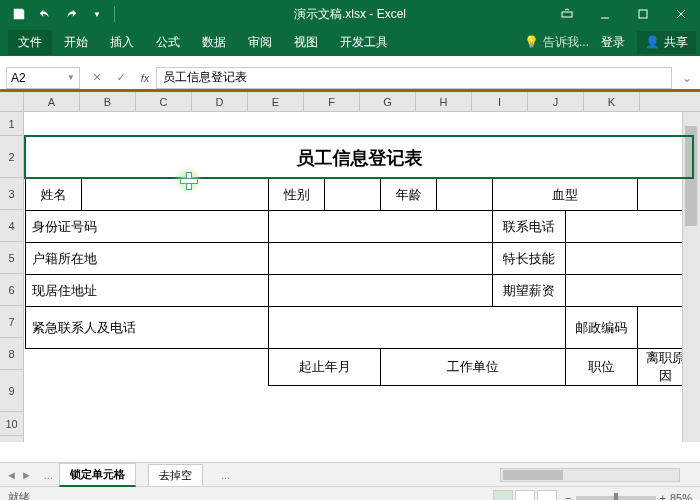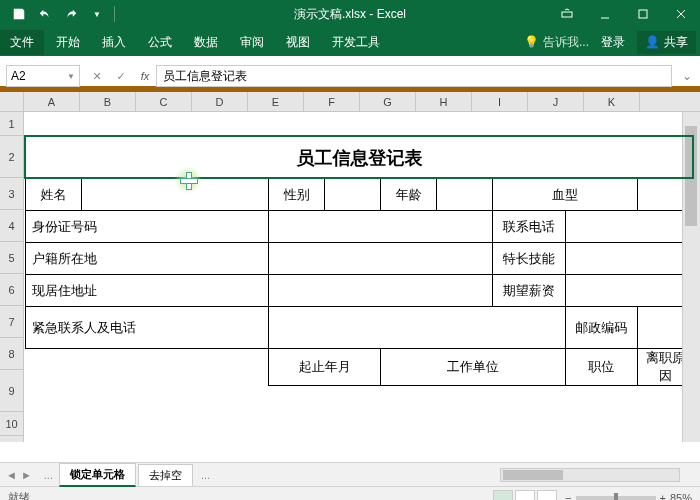--- a/index.html
+++ b/index.html
@@ -6,27 +6,27 @@
 body{width:700px;height:500px;overflow:hidden;background:#fff;font-size:12px}
 .titlebar{height:28px;background:#0c6b3c;display:flex;align-items:center;color:#fff;position:relative}
 .qat{display:flex;align-items:center;gap:4px;padding-left:8px}
 .qat-btn{width:22px;height:22px;display:flex;align-items:center;justify-content:center;cursor:pointer}
 .qat-btn svg{width:14px;height:14px;fill:#fff}
 .qat-sep{width:1px;height:16px;background:rgba(255,255,255,0.3);margin:0 2px}
 .title-text{position:absolute;left:50%;transform:translateX(-50%);font-size:12px;color:#fff}
 .win-ctrl{position:absolute;right:0;display:flex}
 .win-btn{width:38px;height:28px;display:flex;align-items:center;justify-content:center;cursor:pointer}
 .win-btn svg{width:12px;height:12px;stroke:#fff;fill:none;stroke-width:1}
-.ribbon-tabs{height:28px;background:#0c6b3c;display:flex;align-items:center;gap:2px;color:#fff;font-size:12px;position:relative}
+.ribbon-tabs{height:28px;background:#0c6b3c;display:flex;align-items:center;padding-left:8px;gap:2px;color:#fff;font-size:12px;position:relative}
 .rtab{padding:4px 10px;cursor:pointer}
 .rtab.file{background:#0a5a32}
 .rtab-right{position:absolute;right:4px;display:flex;align-items:center;gap:6px}
 .tell-me{display:flex;align-items:center;gap:4px;color:#c8e6d4;cursor:text}
 .share-btn{background:#0a5a32;padding:3px 8px;display:flex;align-items:center;gap:4px;cursor:pointer}
-.namebar{height:26px;display:flex;align-items:center;border-bottom:6px solid #a16207;background:#fff;margin-top:10px}
+.namebar{height:26px;display:flex;align-items:center;border-bottom:3px solid #a16207;background:#fff;margin-top:10px}
 .namebox{width:74px;height:22px;border:1px solid #ccc;margin-left:6px;padding:0 4px;display:flex;align-items:center;justify-content:space-between;font-size:12px}
 .namebox-dd{font-size:8px;color:#888}
 .fx-area{display:flex;align-items:center;margin-left:6px;gap:2px}
 .fx-btn{width:22px;height:20px;display:flex;align-items:center;justify-content:center;color:#888;cursor:pointer;font-size:11px}
 .fx-btn.fx{font-style:italic;color:#555}
 .fbar{flex:1;height:22px;border:1px solid #ccc;margin-right:6px;padding:0 6px;display:flex;align-items:center;font-size:12px}
 .fbar-exp{width:18px;display:flex;align-items:center;justify-content:center;color:#888;cursor:pointer;margin-right:4px}
 .grid-wrap{position:relative;height:370px;overflow:hidden}
 .colhdr{display:flex;height:20px;background:#e6e6e6;border-bottom:1px solid #c6c6c6}
 .rowhdr-corner{width:24px;border-right:1px solid #c6c6c6;background:#e6e6e6}
@@ -42,21 +42,21 @@
 .form-title td{height:42px;font-size:18px;font-weight:bold}
 .cursor-plus{position:absolute;left:154px;top:58px;width:20px;height:20px;z-index:10}
 .cursor-plus::before,.cursor-plus::after{content:"";position:absolute;background:#fff;border:1px solid #4a8}
 .cursor-plus::before{left:8px;top:2px;width:4px;height:16px}
 .cursor-plus::after{left:2px;top:8px;width:16px;height:4px}
 .cursor-glow{position:absolute;left:150px;top:54px;width:28px;height:28px;background:radial-gradient(circle,#b7eb8f 0%,rgba(183,235,143,0) 70%);border-radius:50%;z-index:9}
 .sel-border{position:absolute;left:0;top:23px;width:670px;height:44px;border:2px solid #0c6b3c;pointer-events:none;z-index:5}
 .sheettabs{height:24px;border-top:1px solid #d4d4d4;display:flex;align-items:center;background:#f1f1f1;font-size:11px}
 .st-nav{display:flex;padding:0 6px;gap:4px;color:#888}
 .st-nav span{cursor:pointer}
-.stab{padding:3px 10px;border:1px solid #ccc;border-bottom:none;background:#fff;cursor:pointer;margin-right:2px}
+.stab{padding:3px 10px;border:1px solid #ccc;border-bottom:none;background:#fff;cursor:pointer;margin-right:12px}
 .stab.active{border-bottom:2px solid #0c6b3c;font-weight:bold}
 .st-scroll{margin-left:auto;width:180px;height:14px;background:#e6e6e6;border:1px solid #ccc;position:relative;margin-right:20px}
 .st-thumb{position:absolute;left:2px;top:1px;width:60px;height:10px;background:#c0c0c0}
 .statusbar{height:22px;background:#f1f1f1;border-top:1px solid #d4d4d4;display:flex;align-items:center;font-size:11px;padding:0 8px;color:#555}
 .sb-right{margin-left:auto;display:flex;align-items:center;gap:8px}
 .view-btns{display:flex;gap:2px}
 .vb{width:20px;height:16px;border:1px solid #ccc;background:#fff;cursor:pointer}
 .vb.active{background:#d4e8dc}
 .zoom{display:flex;align-items:center;gap:4px}
 .zslider{width:80px;height:4px;background:#ccc;position:relative}

